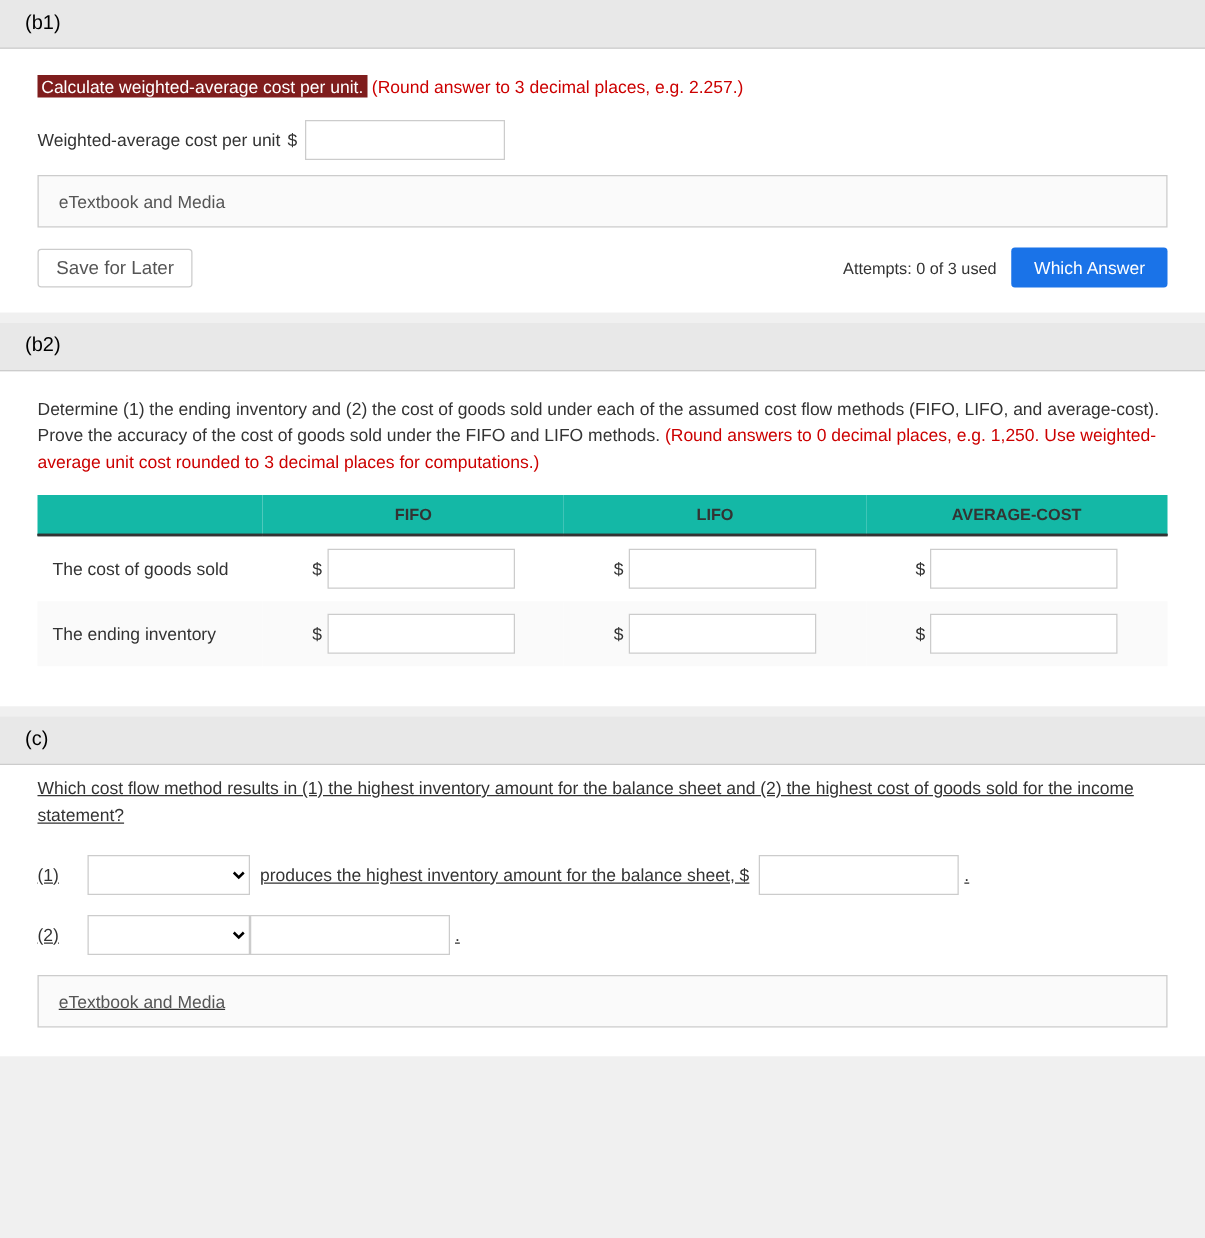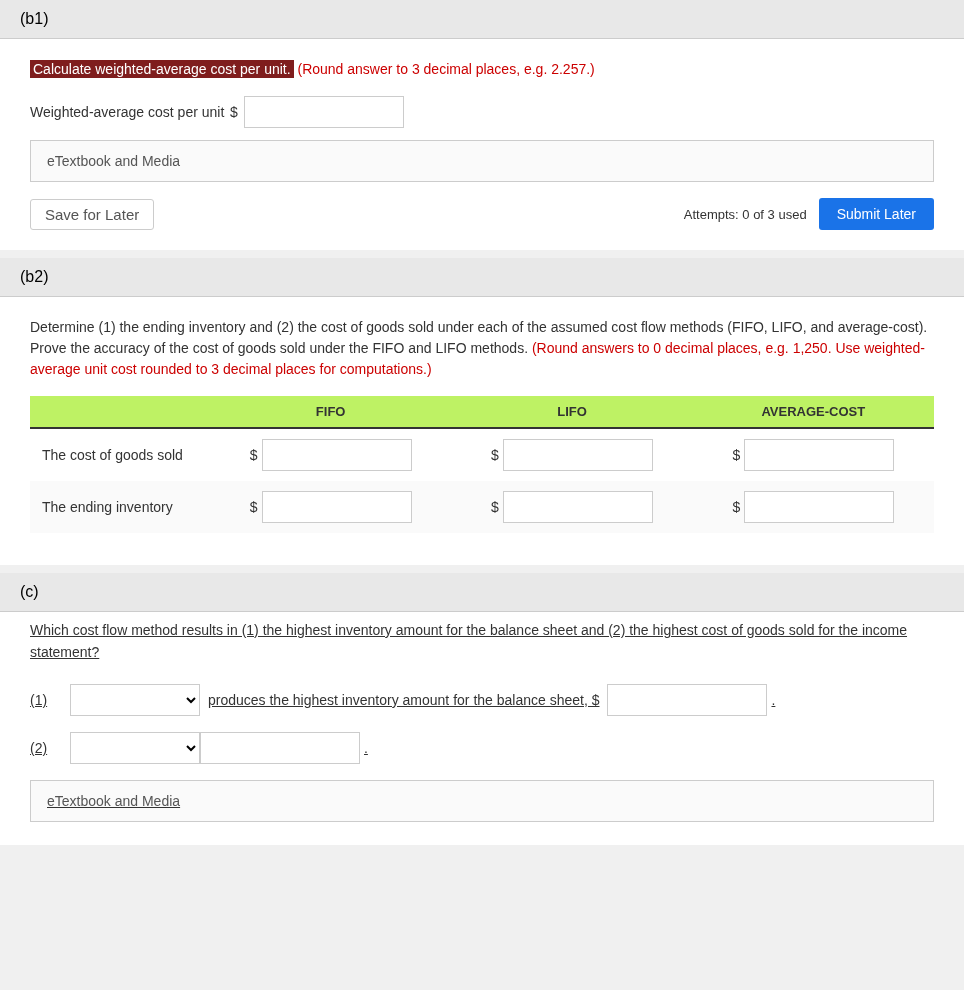--- a/index.html
+++ b/index.html
@@ -130,21 +130,21 @@
       border-collapse: collapse;
     }
 
     .table-container th {
       text-align: center;
       padding: 8px 12px;
       font-weight: bold;
       font-size: 13px;
       color: #333;
       border-bottom: 2px solid #333;
-      background: #bef264;
+      background: #14b8a6;
     }
 
     .table-container td {
       padding: 10px 12px;
       vertical-align: middle;
     }
 
     .table-container tr:nth-child(even) td {
       background: #fafafa;
     }
@@ -251,21 +251,21 @@
     </div>
 
     <div class="etextbook-box">
       <span>eTextbook and Media</span>
     </div>
 
     <div class="footer-row">
       <button class="save-later-btn">Save for Later</button>
       <div class="right-group">
         <span class="attempts-text">Attempts: 0 of 3 used</span>
-        <button class="submit-btn">Submit Later</button>
+        <button class="submit-btn">Which Answer</button>
       </div>
     </div>
   </div>
 </div>
 
 <div class="section">
   <div class="section-header">
     <span class="section-header-label">(b2)</span>
   </div>
   <div class="section-body">

